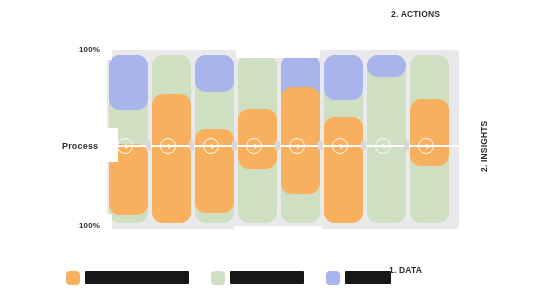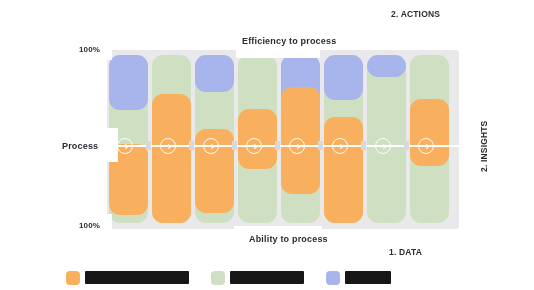--- a/index.html
+++ b/index.html
@@ -203,27 +203,25 @@
   <div class="panel" style="left:0px;top:0px;width:64px;height:290px;"></div>
   <div class="panel" style="left:0px;top:236px;width:534px;height:54px;"></div>
   <div class="panel" style="left:0px;top:0px;width:534px;height:38px;"></div>
 
   <div class="label lbl-100-top" style="left:79px;top:45px;">100%</div>
 
   <div class="label lbl-process" style="left:62px;top:141px;">Process</div>
 
   <div class="label lbl-100-bot" style="left:79px;top:221px;">100%</div>
 
-  <div class="label lbl-eff" style="left:242px;top:36px;">Efficiency to process</div>
-
-  <div class="label lbl-abil" style="left:249px;top:234px;">Ability to process</div>
+
 
   <div class="label lbl-actions" style="left:391px;top:9px;">2. ACTIONS</div>
 
-  <div class="label lbl-data" style="left:389px;top:247px;">1. DATA</div>
+  <div class="label lbl-data" style="left:389px;top:265px;">1. DATA</div>
 
   <div class="label lbl-insights" style="left:479px;top:172px;">2. INSIGHTS</div>
 
   <div class="legend" id="legend">
       <div class="legend-item" style="margin-right: 22px;">
         <span class="legend-swatch" style="background: rgb(249, 176, 94);"></span>
         <span class="legend-text" style="width: 104px;"></span>
       </div>
       <div class="legend-item" style="margin-right: 22px;">
         <span class="legend-swatch" style="background: rgb(207, 223, 194);"></span>

